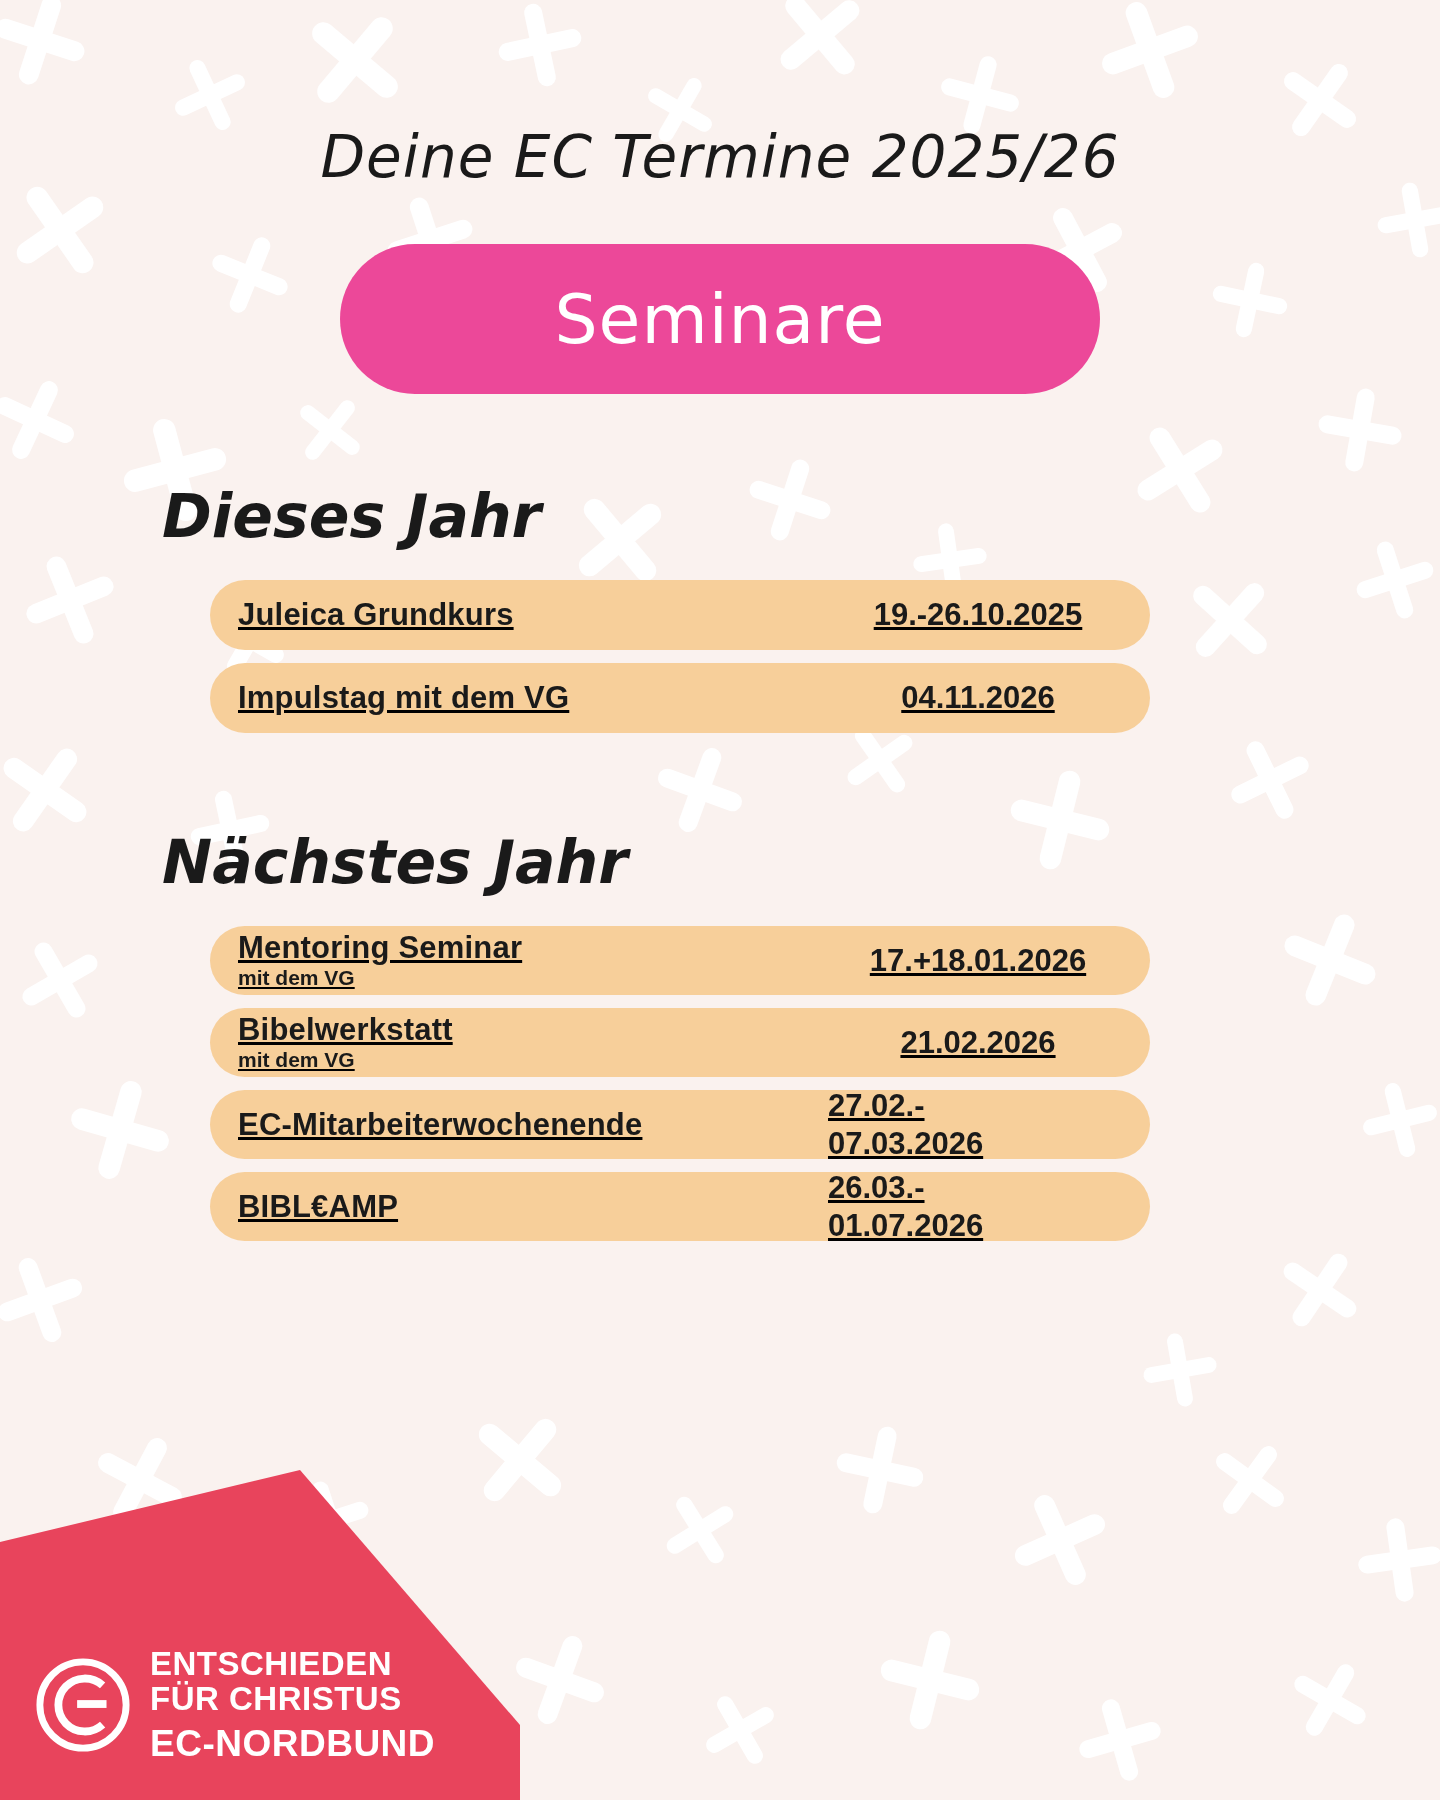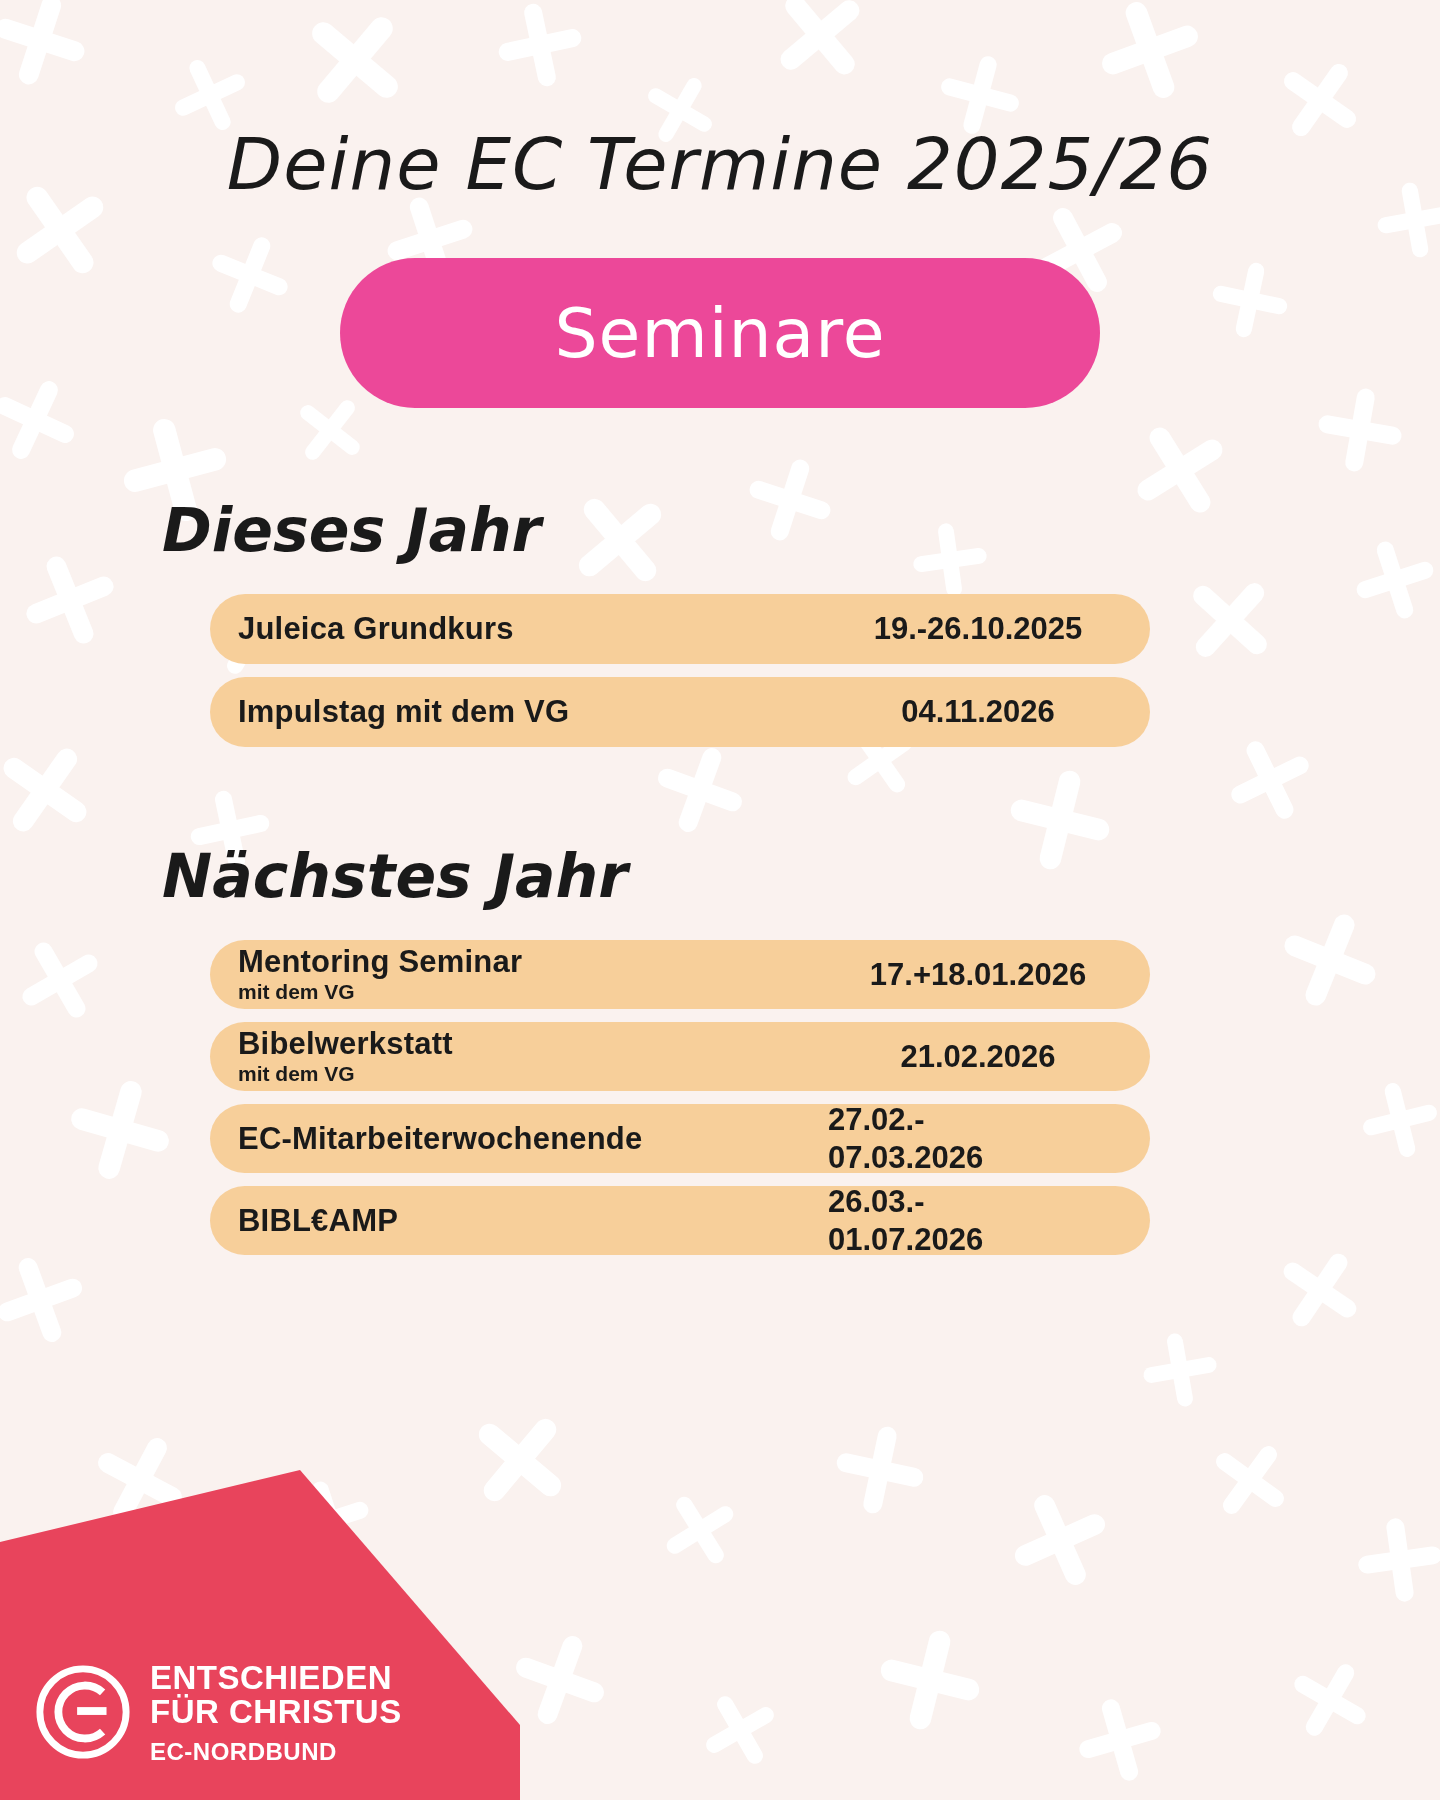--- a/index.html
+++ b/index.html
@@ -30,21 +30,21 @@
     width: 1440px;
     height: 1800px;
   }
 
   
   .headline {
     text-align: center;
     font-family: "DejaVu Sans", sans-serif;
     font-style: italic;
     font-weight: 400;
-    font-size: 72px;
+    font-size: 58px;
     letter-spacing: 1px;
     color: #1a1a1a;
     margin: 0;
     padding-top: 128px;
     line-height: 1;
     white-space: nowrap;
   }
 
   
   .badge-wrap {
@@ -88,20 +88,21 @@
   }
   .row {
     background: #f7cf9a;
     border-radius: 40px;
     height: 70px;
     display: flex;
     align-items: center;
     margin-bottom: 13px;
     padding: 0 22px 0 28px;
     box-sizing: border-box;
+    text-decoration: underline;
   }
   .row.tall {
     height: 69px;
   }
   .row .title-cell {
     flex: 1 1 auto;
     display: flex;
     flex-direction: column;
     justify-content: center;
   }
@@ -165,21 +166,21 @@
     margin-left: 18px;
     color: #ffffff;
     font-weight: bold;
     line-height: 1.05;
   }
   #logo-text .l1, #logo-text .l2 {
     font-size: 33px;
     letter-spacing: 0.5px;
   }
   #logo-text .l3 {
-    font-size: 24px;
+    font-size: 37px;
     letter-spacing: 0.5px;
     margin-top: 9px;
   }
 </style>
 </head>
 <body>
 
 <svg id="bg-pattern" width="1440" height="1800" viewBox="0 0 1440 1800" aria-hidden="true">
   <defs>
     <g id="cross-a">

